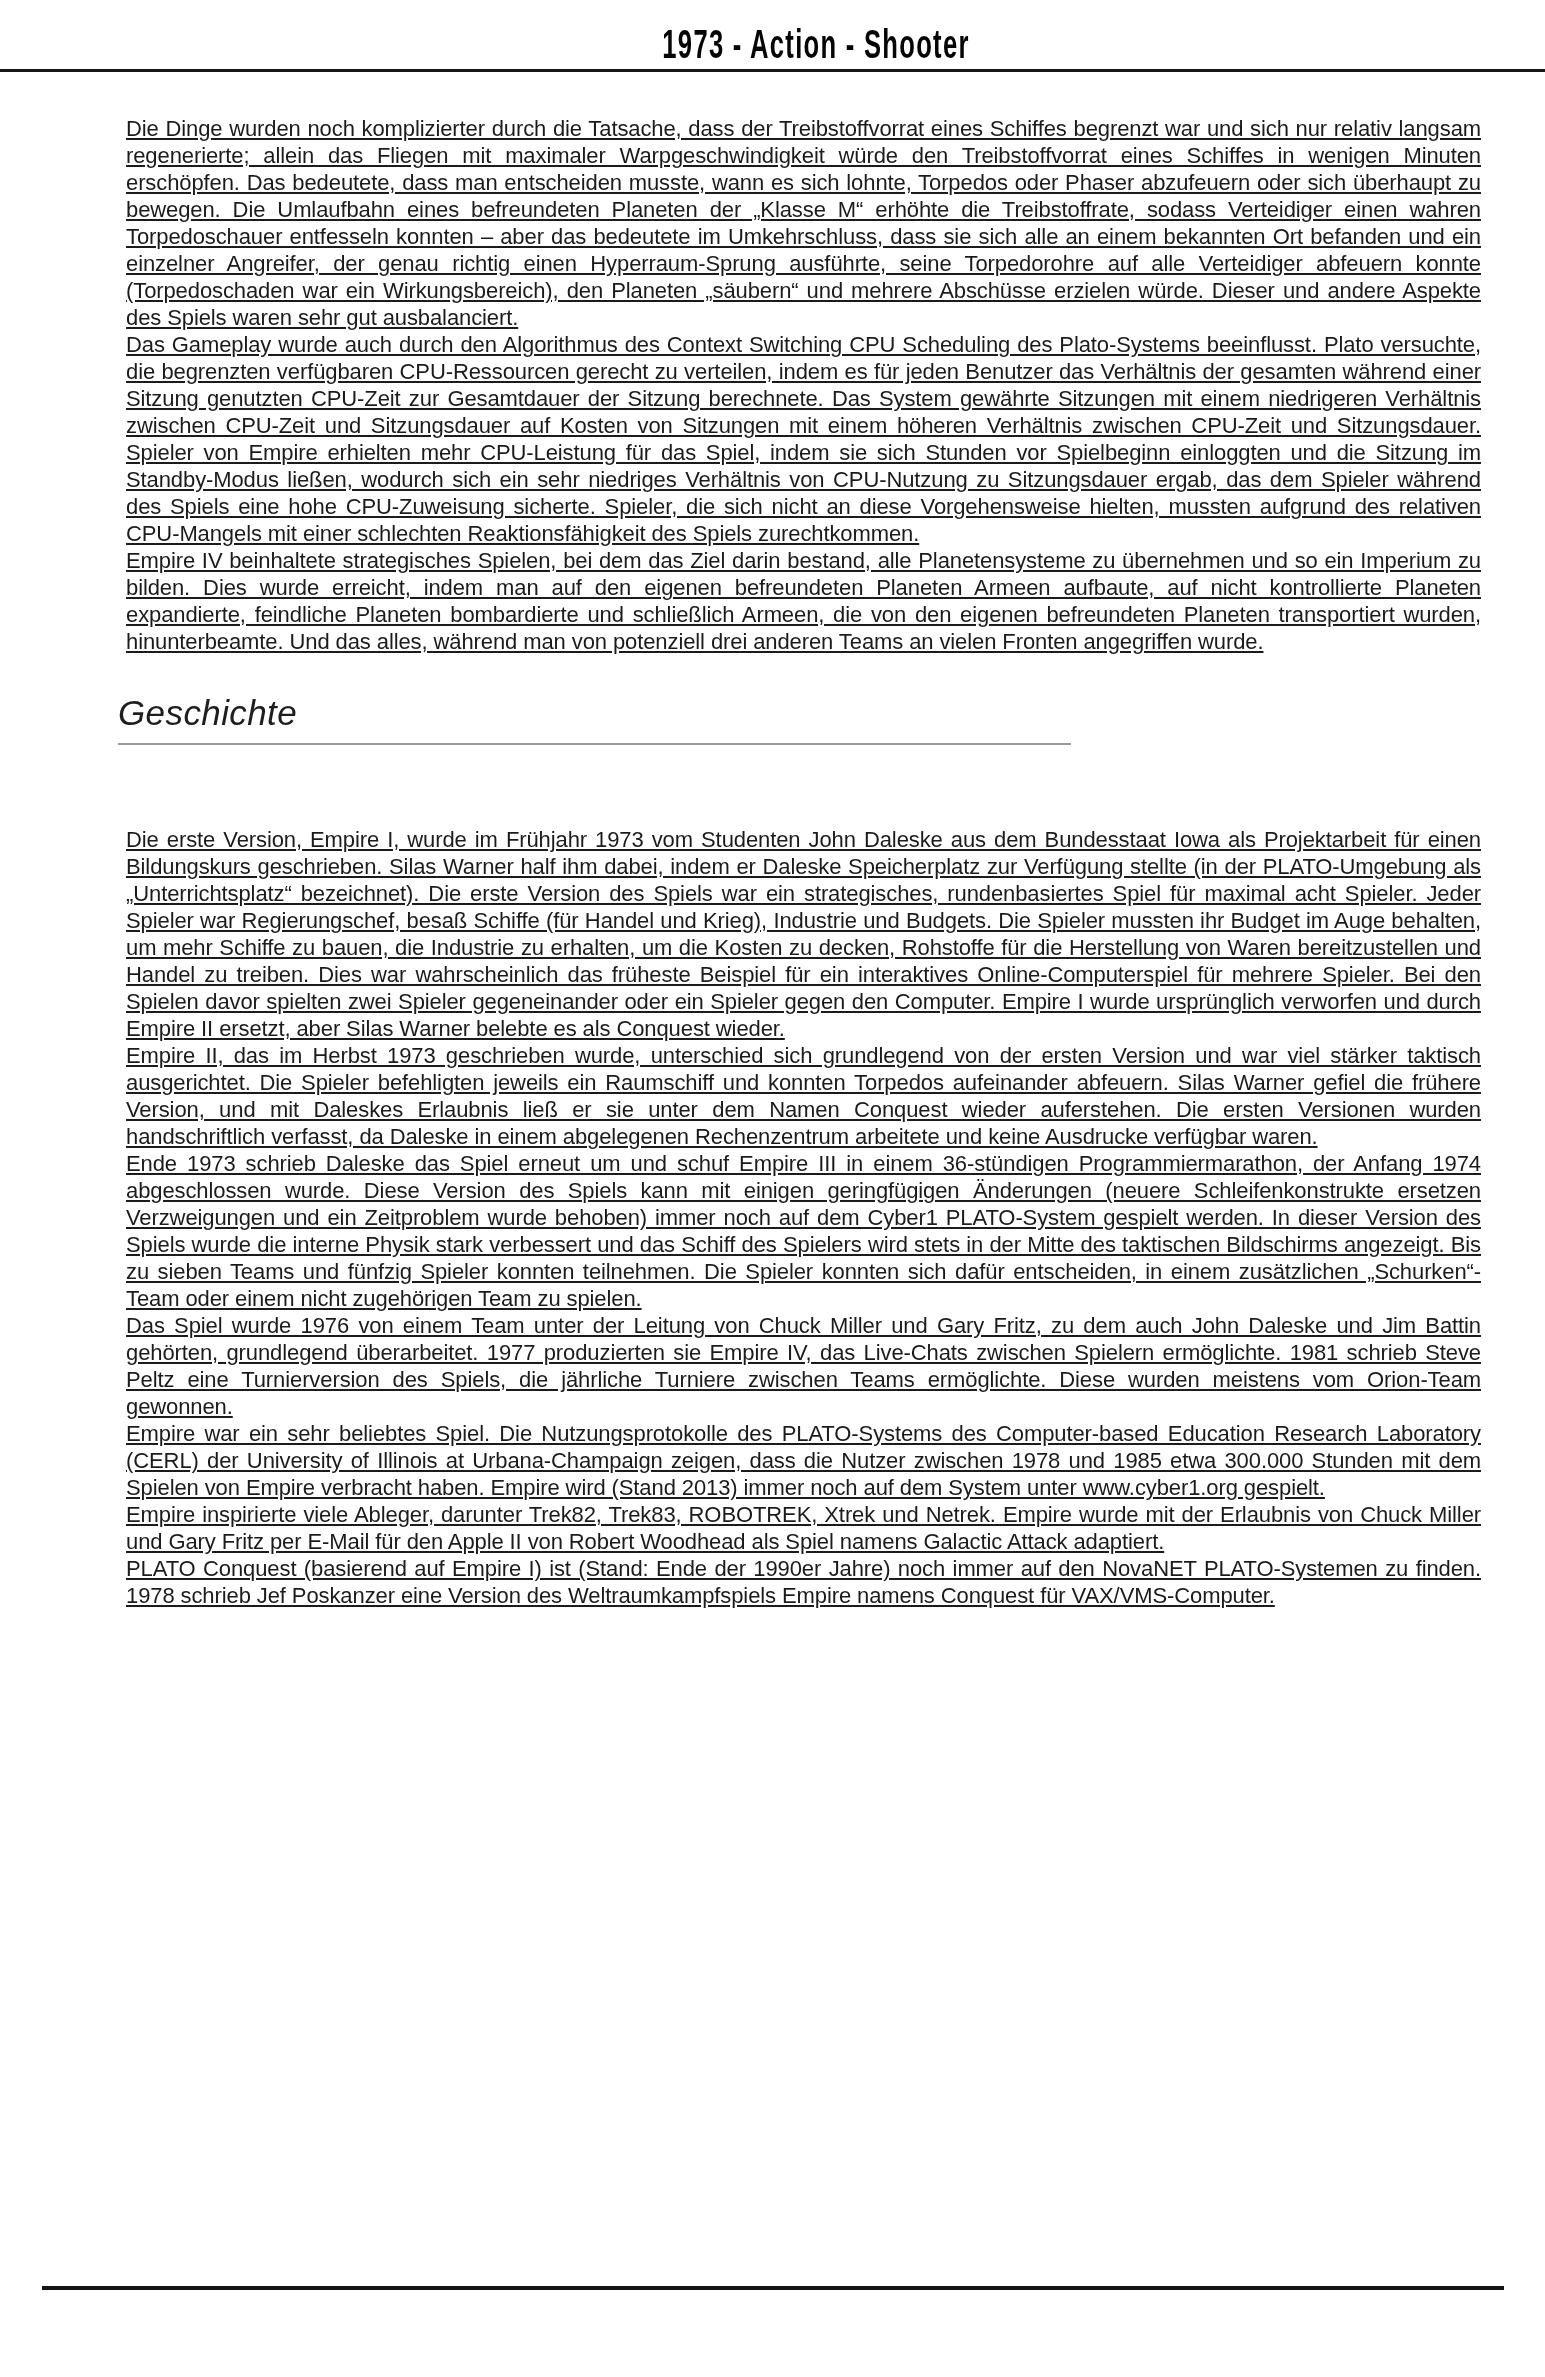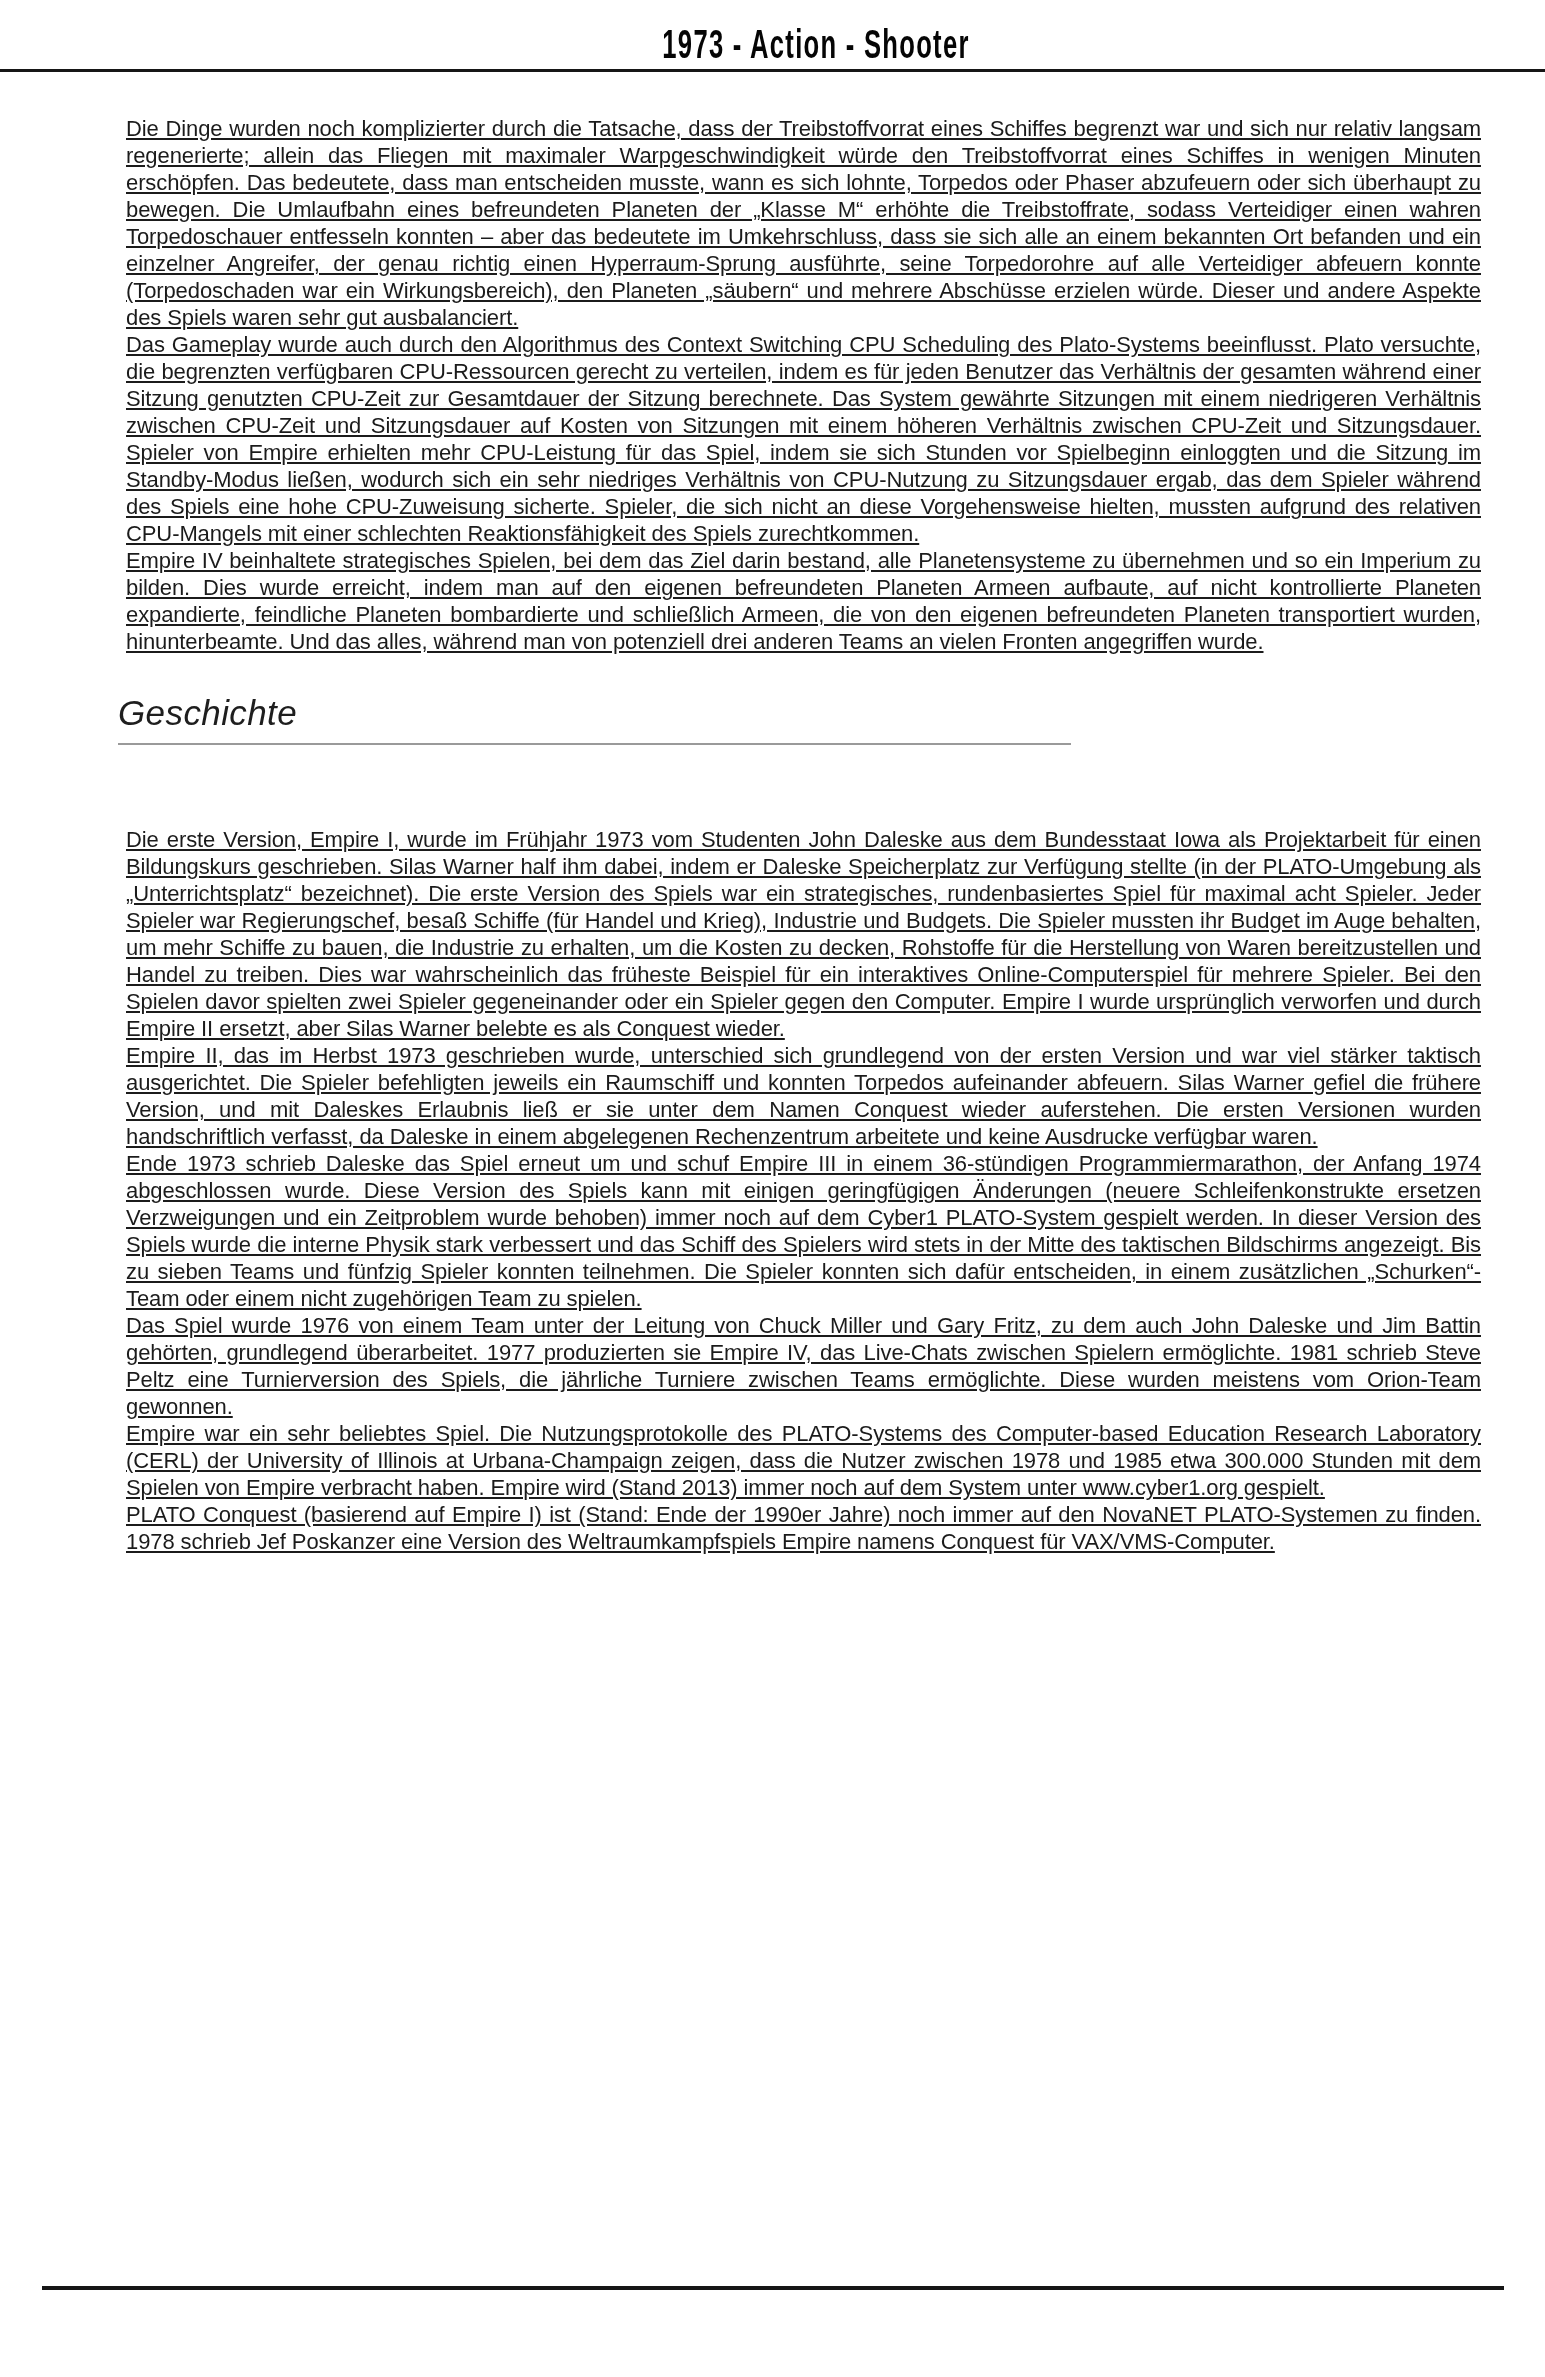--- a/index.html
+++ b/index.html
@@ -116,20 +116,21 @@
 
   <section>
     <h2 class="history-heading">Geschichte</h2>
     <div class="heading-rule"></div>
     <div class="textblock" id="history-paragraphs">
         <p class="para">Die erste Version, Empire I, wurde im Frühjahr 1973 vom Studenten John Daleske aus dem Bundesstaat Iowa als Projektarbeit für einen Bildungskurs geschrieben. Silas Warner half ihm dabei, indem er Daleske Speicherplatz zur Verfügung stellte (in der PLATO-Umgebung als „Unterrichtsplatz“ bezeichnet). Die erste Version des Spiels war ein strategisches, rundenbasiertes Spiel für maximal acht Spieler. Jeder Spieler war Regierungschef, besaß Schiffe (für Handel und Krieg), Industrie und Budgets. Die Spieler mussten ihr Budget im Auge behalten, um mehr Schiffe zu bauen, die Industrie zu erhalten, um die Kosten zu decken, Rohstoffe für die Herstellung von Waren bereitzustellen und Handel zu treiben. Dies war wahrscheinlich das früheste Beispiel für ein interaktives Online-Computerspiel für mehrere Spieler. Bei den Spielen davor spielten zwei Spieler gegeneinander oder ein Spieler gegen den Computer. Empire I wurde ursprünglich verworfen und durch Empire II ersetzt, aber Silas Warner belebte es als Conquest wieder.</p>
         <p class="para">Empire II, das im Herbst 1973 geschrieben wurde, unterschied sich grundlegend von der ersten Version und war viel stärker taktisch ausgerichtet. Die Spieler befehligten jeweils ein Raumschiff und konnten Torpedos aufeinander abfeuern. Silas Warner gefiel die frühere Version, und mit Daleskes Erlaubnis ließ er sie unter dem Namen Conquest wieder auferstehen. Die ersten Versionen wurden handschriftlich verfasst, da Daleske in einem abgelegenen Rechenzentrum arbeitete und keine Ausdrucke verfügbar waren.</p>
         <p class="para">Ende 1973 schrieb Daleske das Spiel erneut um und schuf Empire III in einem 36-stündigen Programmiermarathon, der Anfang 1974 abgeschlossen wurde. Diese Version des Spiels kann mit einigen geringfügigen Änderungen (neuere Schleifenkonstrukte ersetzen Verzweigungen und ein Zeitproblem wurde behoben) immer noch auf dem Cyber1 PLATO-System gespielt werden. In dieser Version des Spiels wurde die interne Physik stark verbessert und das Schiff des Spielers wird stets in der Mitte des taktischen Bildschirms angezeigt. Bis zu sieben Teams und fünfzig Spieler konnten teilnehmen. Die Spieler konnten sich dafür entscheiden, in einem zusätzlichen „Schurken“-Team oder einem nicht zugehörigen Team zu spielen.</p>
         <p class="para">Das Spiel wurde 1976 von einem Team unter der Leitung von Chuck Miller und Gary Fritz, zu dem auch John Daleske und Jim Battin gehörten, grundlegend überarbeitet. 1977 produzierten sie Empire IV, das Live-Chats zwischen Spielern ermöglichte. 1981 schrieb Steve Peltz eine Turnierversion des Spiels, die jährliche Turniere zwischen Teams ermöglichte. Diese wurden meistens vom Orion-Team gewonnen.</p>
         <p class="para">Empire war ein sehr beliebtes Spiel. Die Nutzungsprotokolle des PLATO-Systems des Computer-based Education Research Laboratory (CERL) der University of Illinois at Urbana-Champaign zeigen, dass die Nutzer zwischen 1978 und 1985 etwa 300.000 Stunden mit dem Spielen von Empire verbracht haben. Empire wird (Stand 2013) immer noch auf dem System unter www.cyber1.org gespielt.</p>
+        <p class="para">Empire inspirierte viele Ableger, darunter Trek82, Trek83, ROBOTREK, Xtrek und Netrek. Empire wurde mit der Erlaubnis von Chuck Miller und Gary Fritz per E-Mail für den Apple II von Robert Woodhead als Spiel namens Galactic Attack adaptiert.</p>
         <p class="para">PLATO Conquest (basierend auf Empire I) ist (Stand: Ende der 1990er Jahre) noch immer auf den NovaNET PLATO-Systemen zu finden. 1978 schrieb Jef Poskanzer eine Version des Weltraumkampfspiels Empire namens Conquest für VAX/VMS-Computer.</p>
       </div>
   </section>
 
   <div class="bottom-rule"></div>
 
 </div>
 
 
 </body></html>

